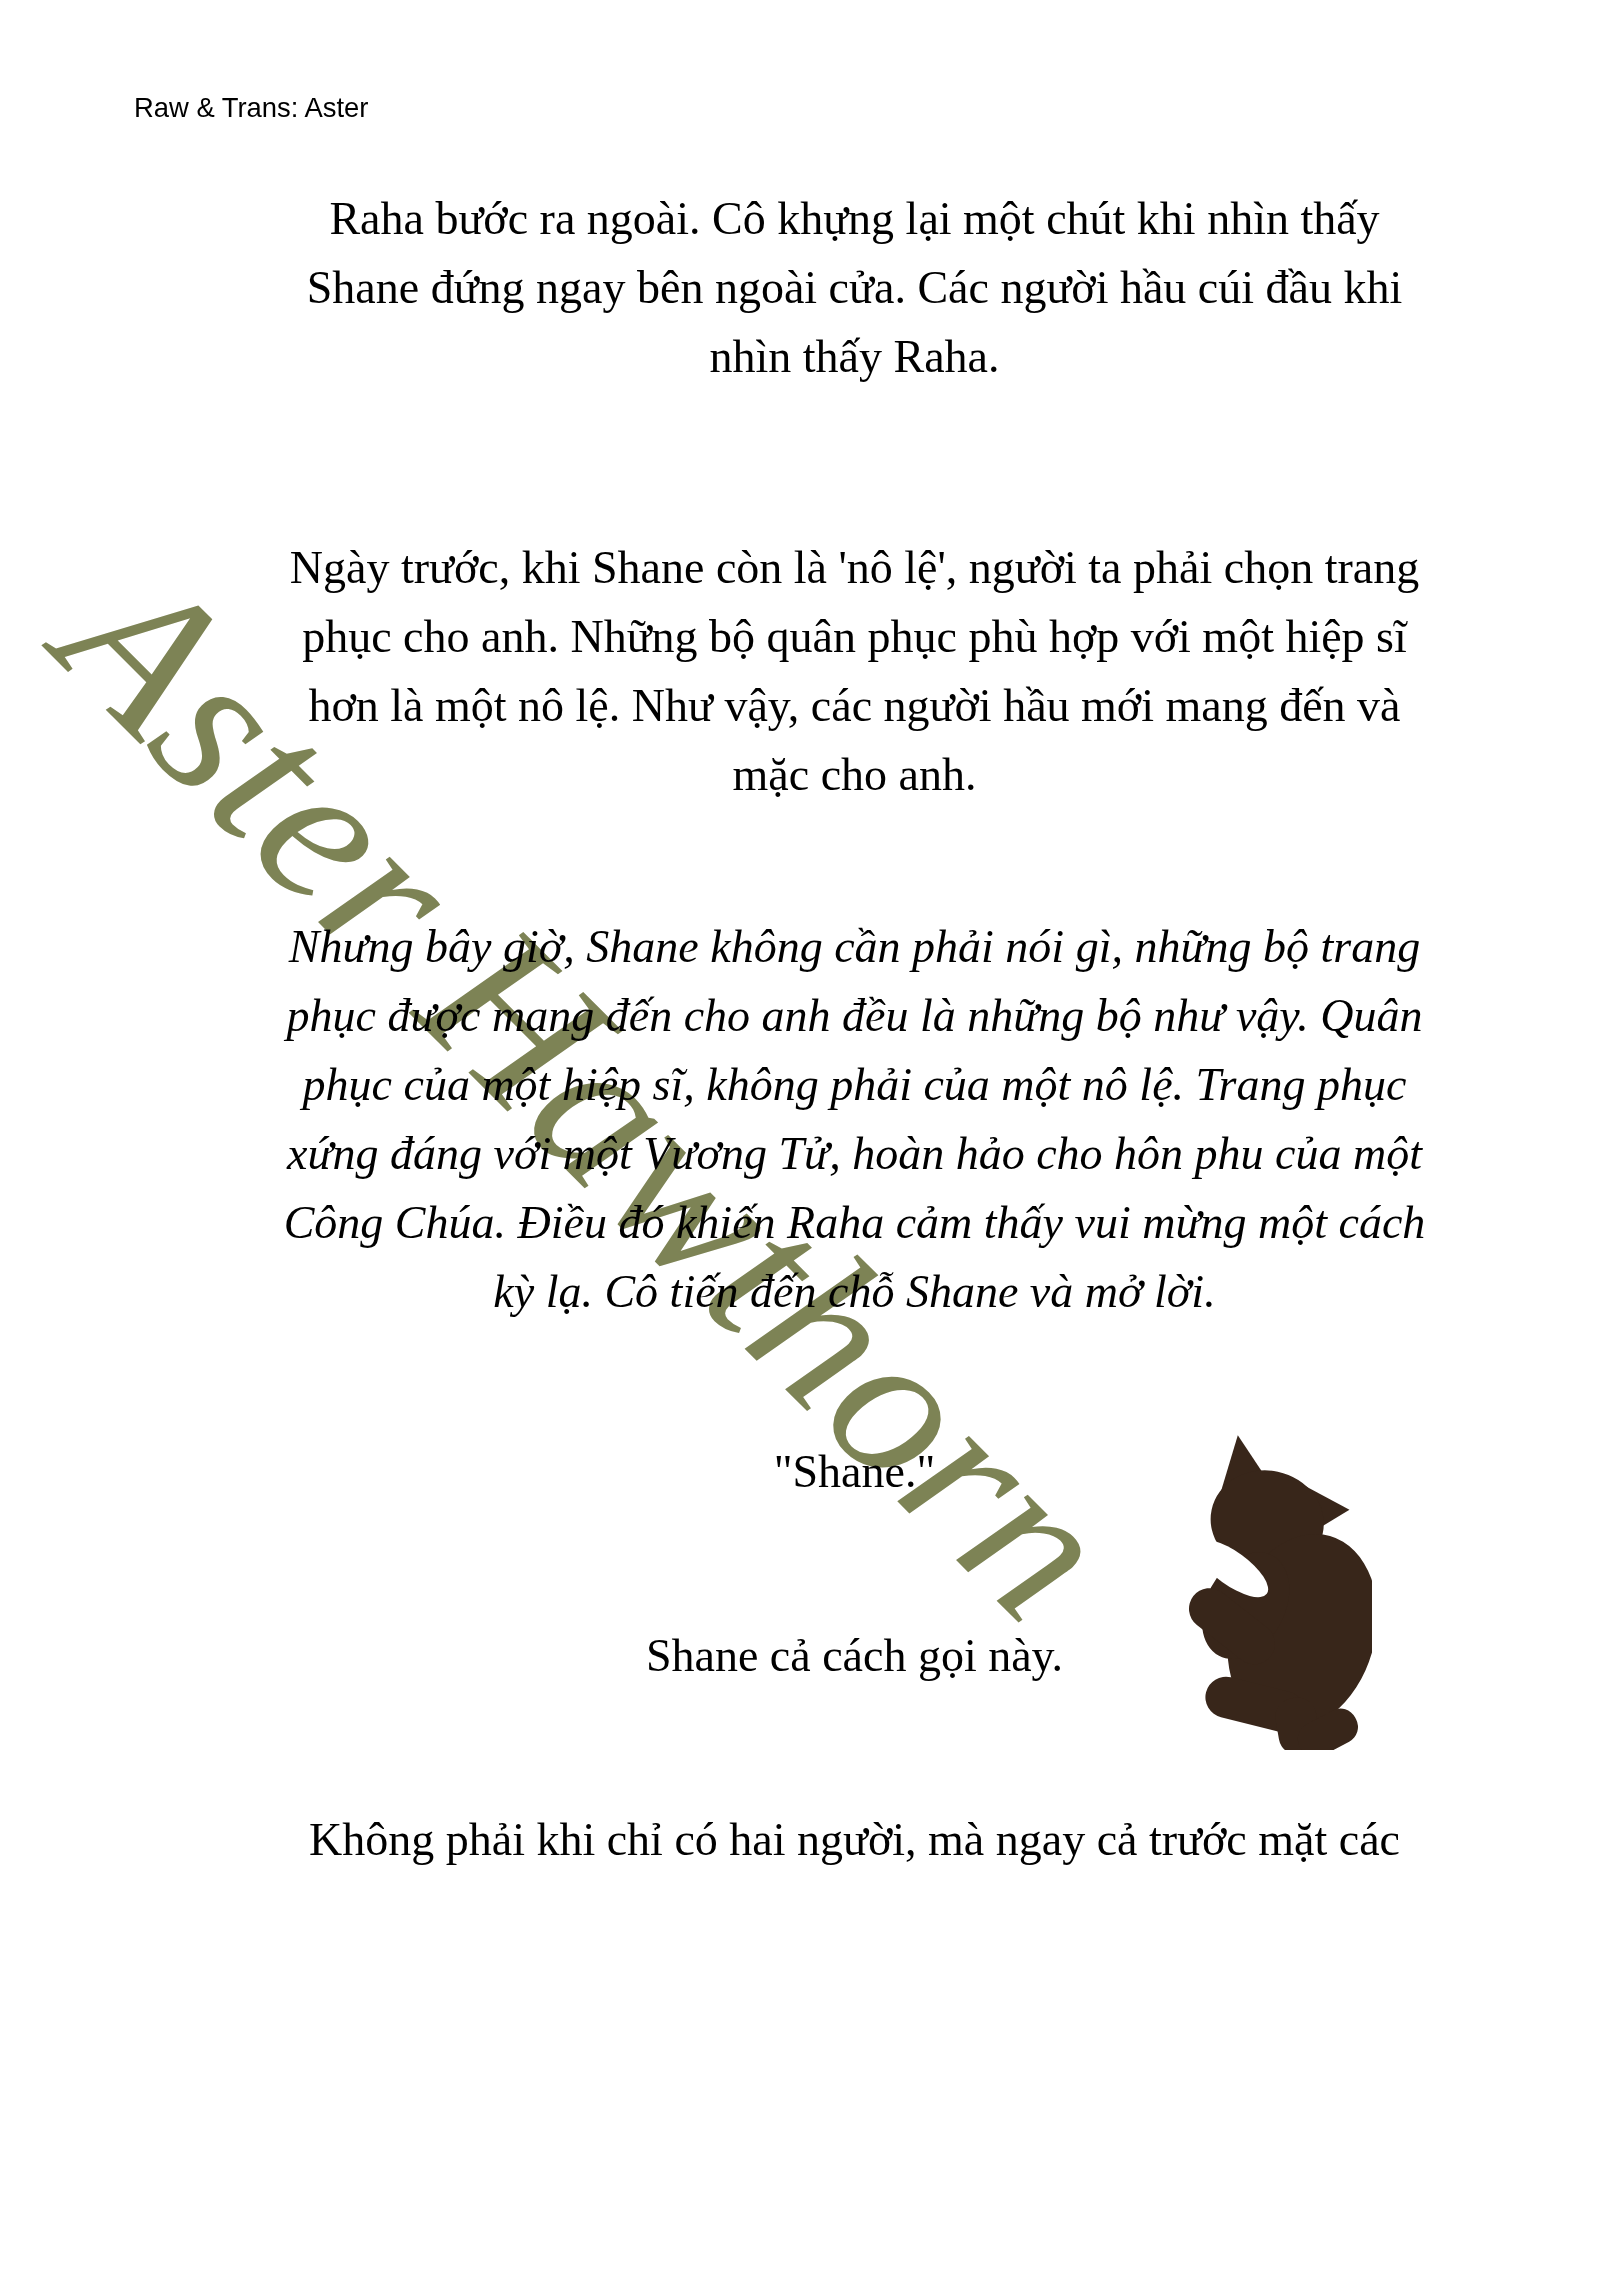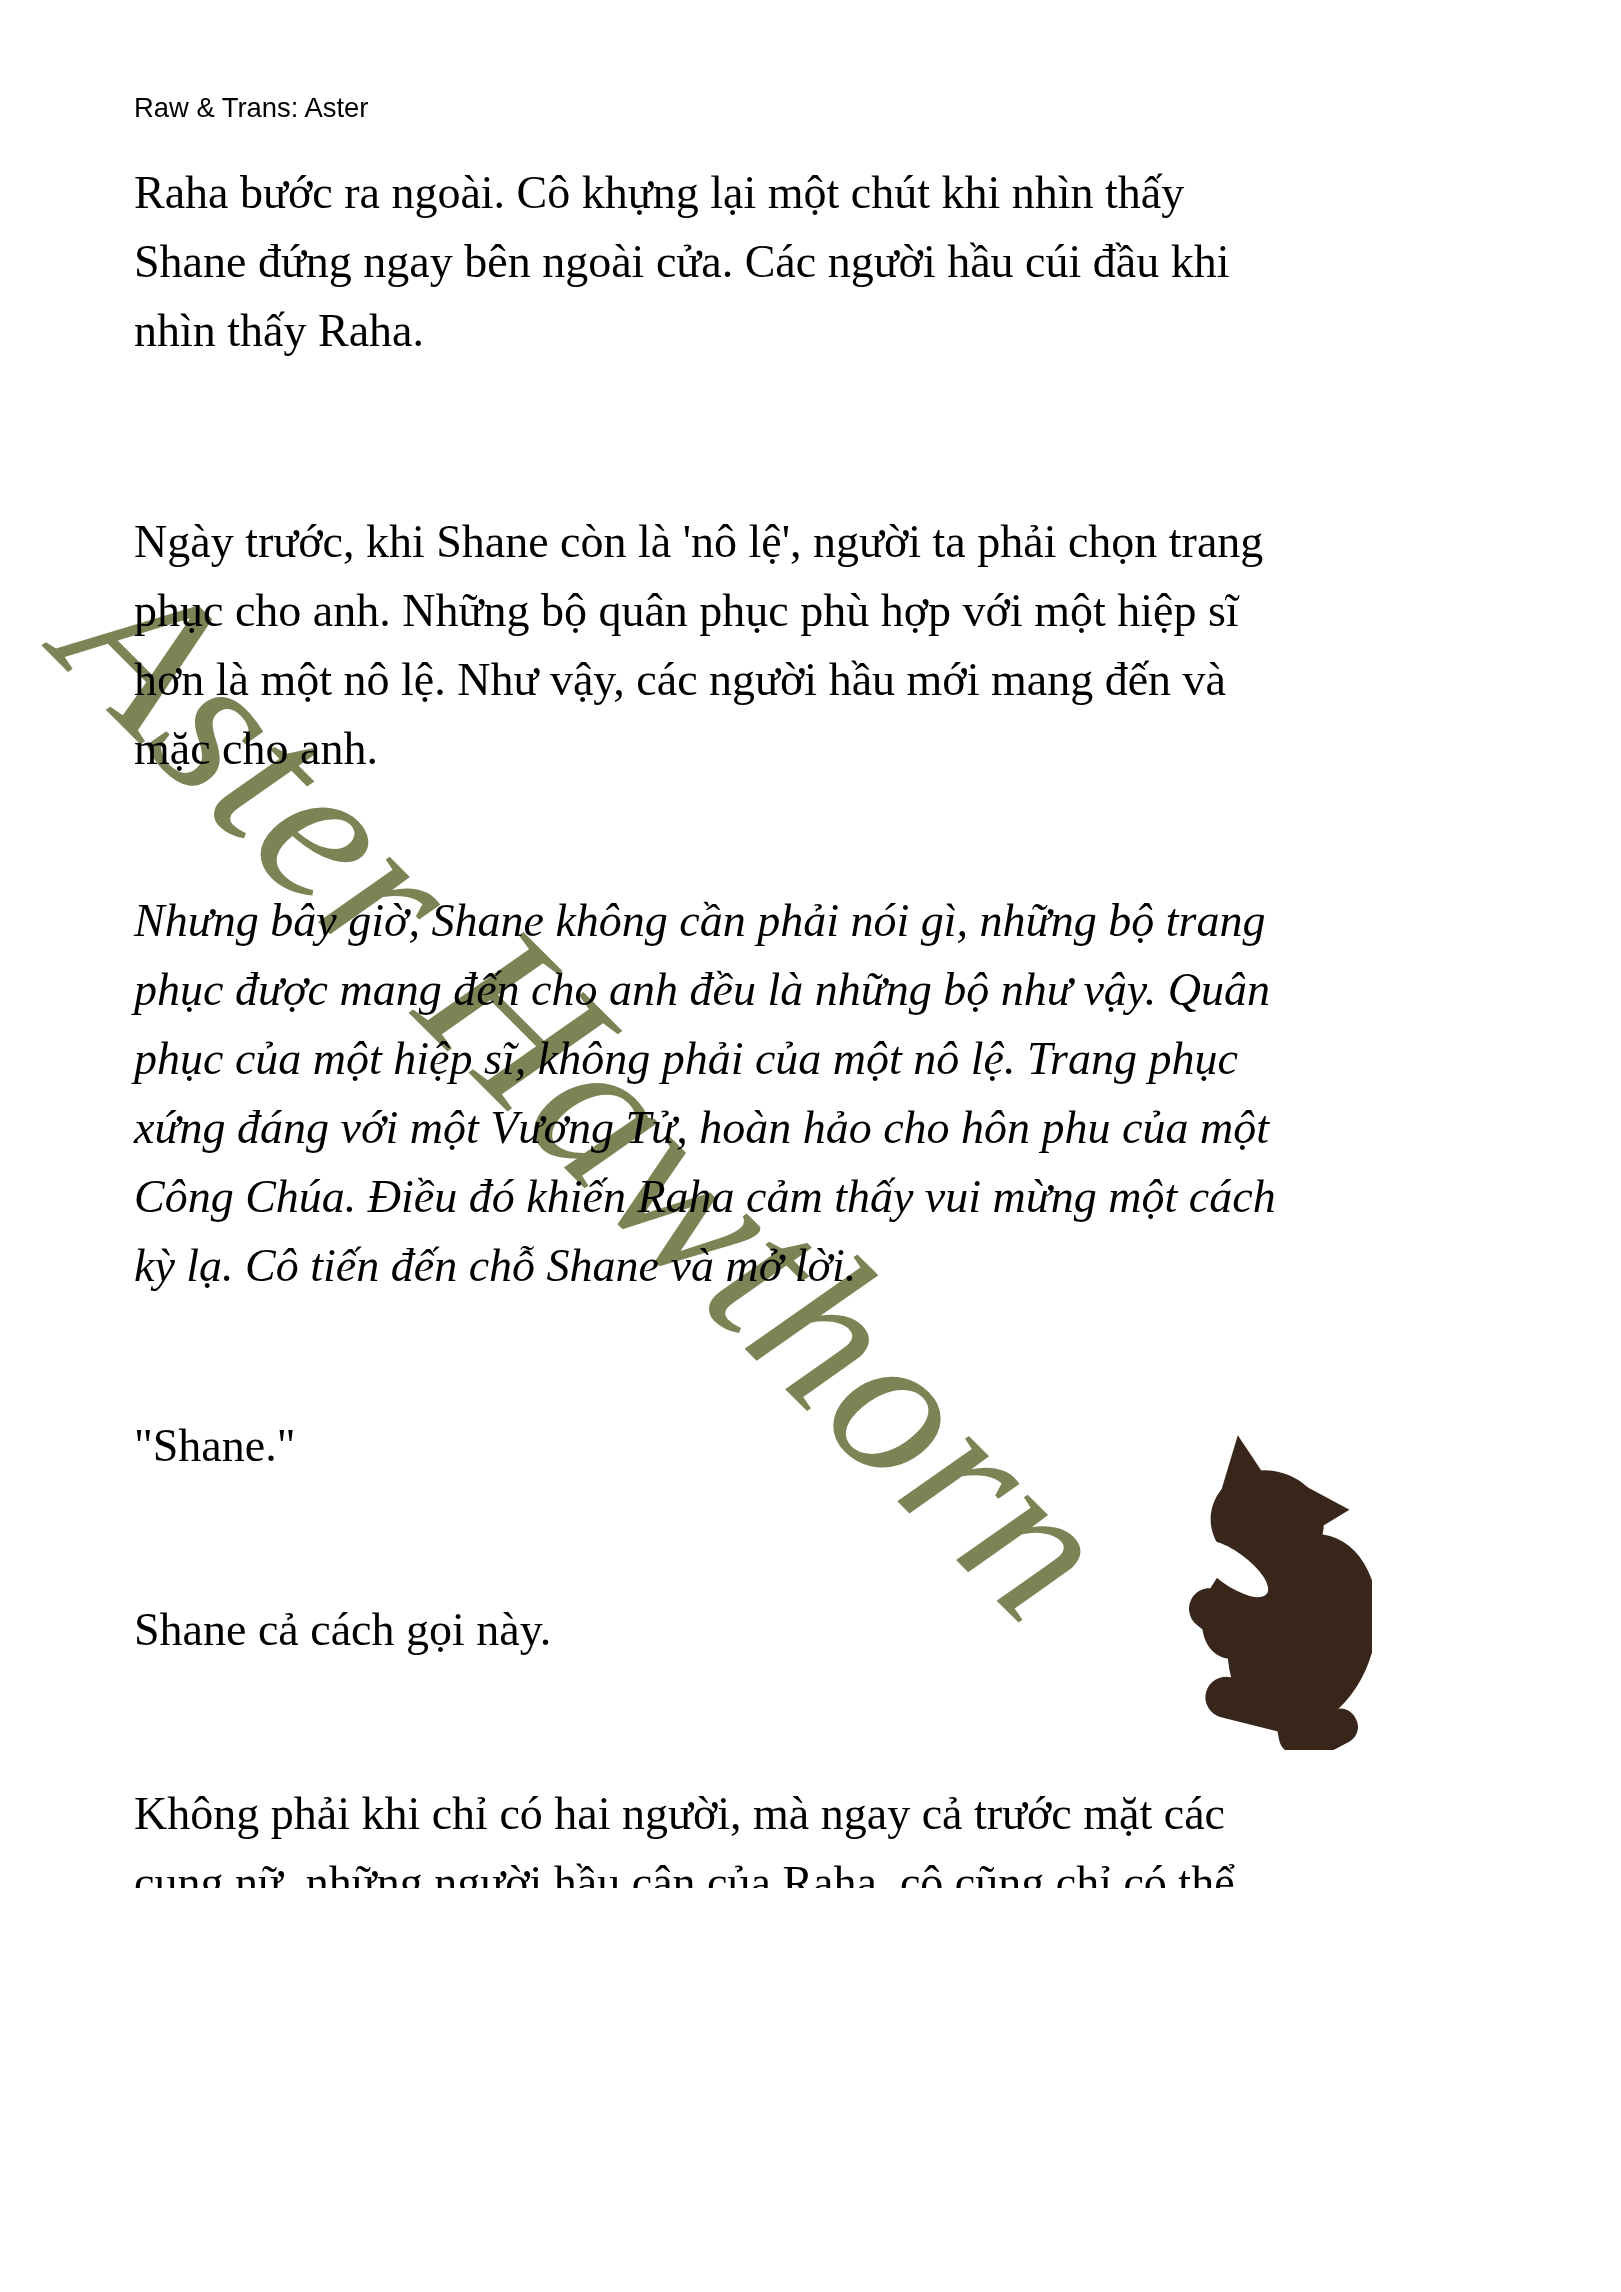--- a/index.html
+++ b/index.html
@@ -4,20 +4,21 @@
 <style>
   html,body{margin:0;padding:0;background:#ffffff;}
   .page{
     position:relative;
     width:1621px;
     height:1888px;
     background:#ffffff;
     overflow:hidden;
     font-family:"Liberation Serif", serif;
     color:#000000;
+    text-align:center;
   }
   .header-credit{
     position:absolute;
     left:134px;
     top:91px;
     font-family:"Liberation Sans", sans-serif;
     font-size:27.4px;
     line-height:33px;
     color:#000000;
     z-index:3;
@@ -34,21 +35,21 @@
     letter-spacing:2px;
     color:#7d8355;
     transform:rotate(45deg);
     transform-origin:0 0;
     z-index:1;
     pointer-events:none;
   }
   .content{
     position:absolute;
     left:134px;
-    top:158px;
+    top:184px;
     width:1441px;
     z-index:2;
   }
   .para{
     font-size:46px;
     line-height:69px;
     white-space:pre-line;
     margin:0;
   }
   .para:nth-child(1){margin-bottom:142px;}

